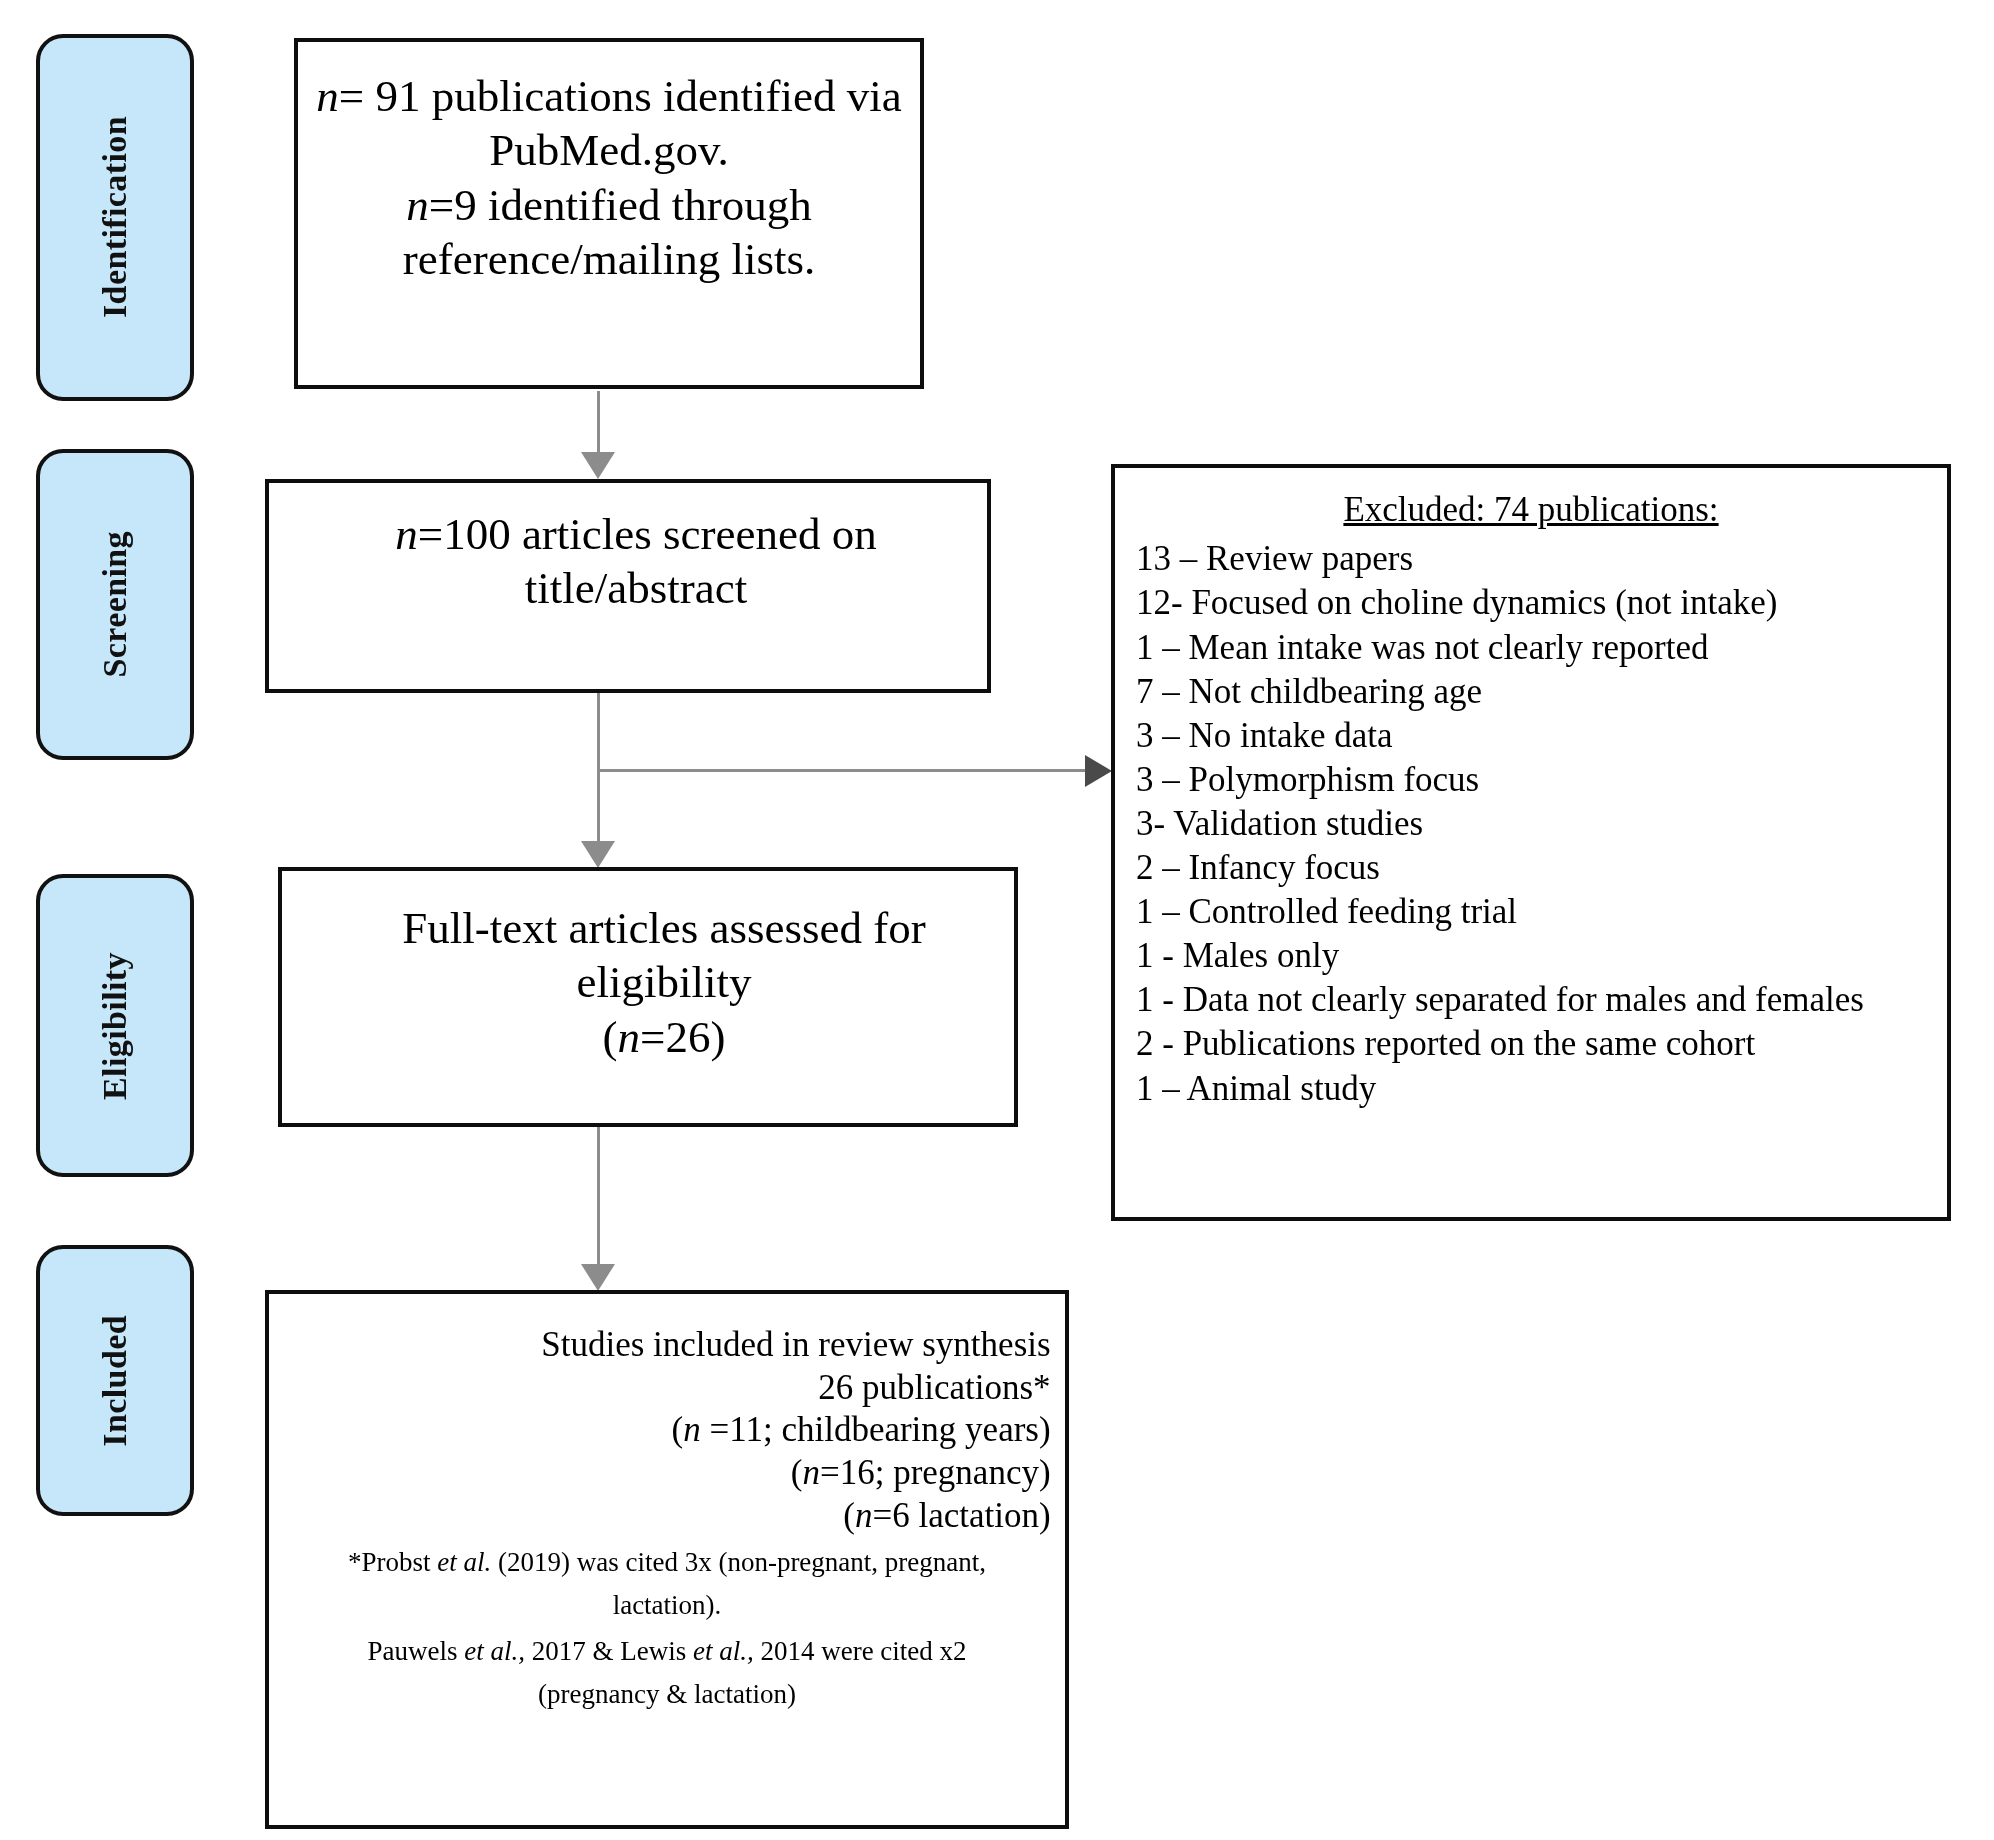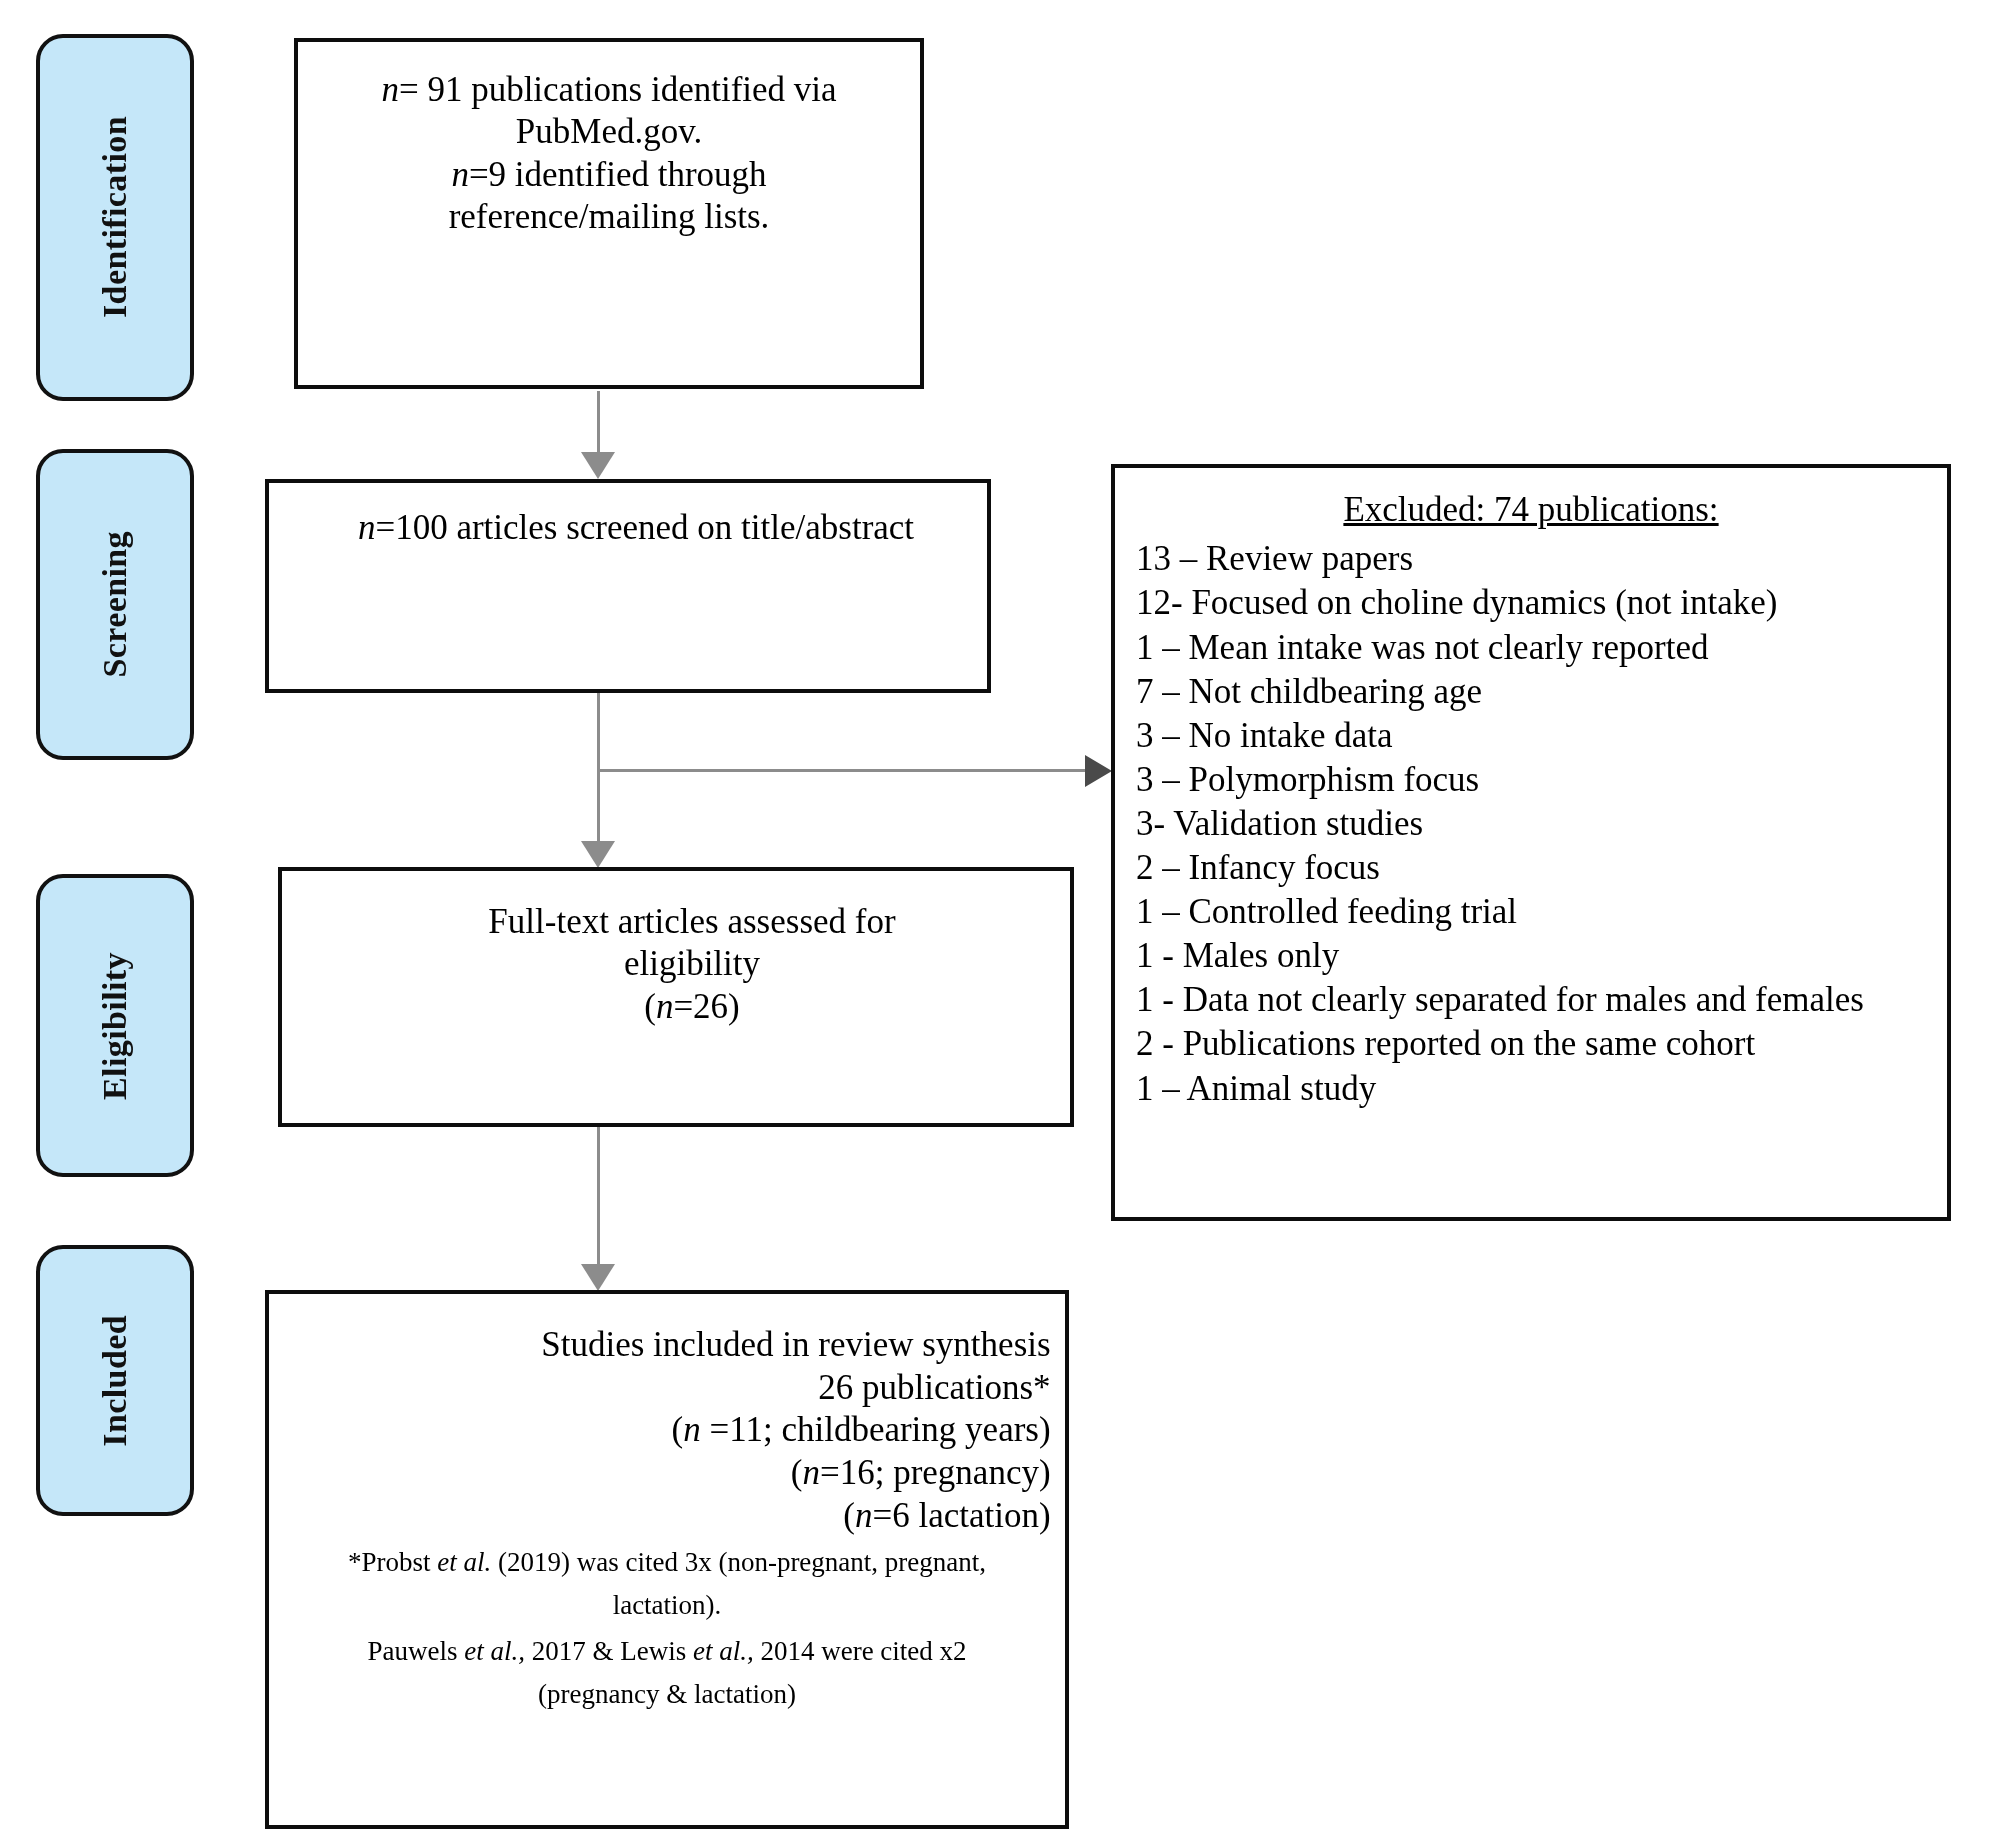--- a/index.html
+++ b/index.html
@@ -44,21 +44,21 @@
 
   
   .flow-box {
     position: absolute;
     background: #ffffff;
     border: 4px solid #0d0d0d;
     box-sizing: border-box;
     text-align: center;
   }
   .box-text {
-    font-size: 35px;
+    font-size: 45px;
     line-height: 1.21;
     padding: 0 14.4px;
   }
   .box-text .ital { font-style: italic; }
 
   .identification-box .box-text { padding-top: 27px; }
   .screening-box .box-text { padding-top: 24px; }
   .eligibility-box .box-text { padding-top: 30px; }
   .included-box .box-text { padding-top: 30px; }
 
@@ -166,21 +166,21 @@
   <div class="conn">
     <div class="conn-line-v" style="left:597px; top:693px; height:156px;"></div>
     <div class="arrow-down" style="left:581px; top:841px;"></div>
   </div>
 
   <div class="conn">
     <div class="conn-line-h" style="left:599px; top:769px; width:492px;"></div>
     <div class="arrow-right" style="left:1085px; top:755px;"></div>
   </div>
 
-  <div class="flow-box eligibility-box" style="left:278px; top:867px; width:796px; height:260px;padding-left:32px;">
+  <div class="flow-box eligibility-box" style="left:278px; top:867px; width:740px; height:260px;padding-left:32px;">
     <div class="box-text">
       <div>Full-text articles assessed for</div>
       <div>eligibility</div>
       <div>
         <span>(</span><span class="ital">n</span><span>=26)</span>
       </div>
     </div>
   </div>
 
   <div class="conn">

